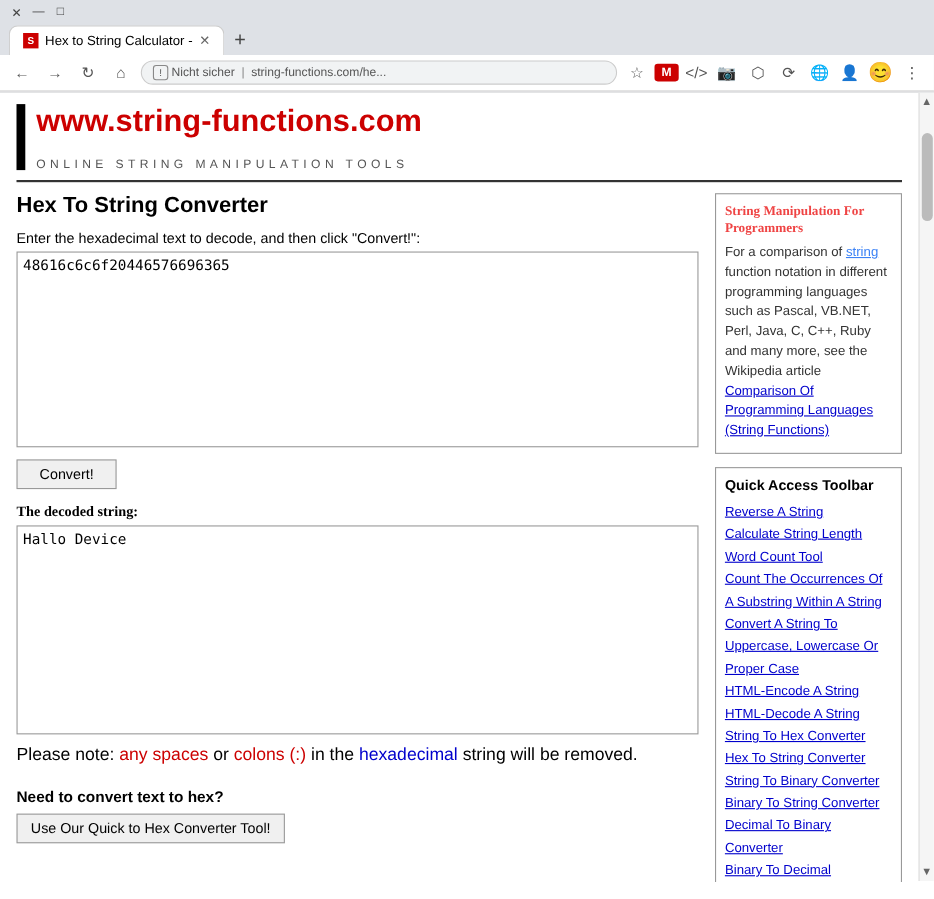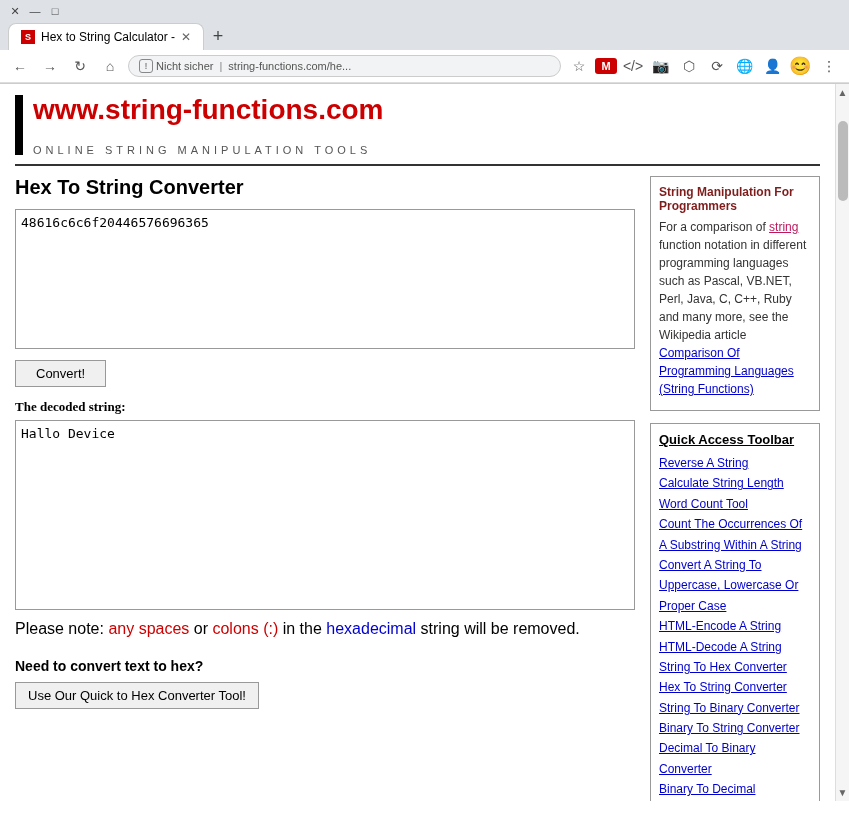--- a/index.html
+++ b/index.html
@@ -234,21 +234,21 @@
       margin-bottom: 10px;
       color: #000;
     }
     .tool-label {
       font-size: 13px;
       margin-bottom: 5px;
       color: #000;
     }
     .hex-input {
       width: 100%;
-      height: 140px;
+      height: 178px;
       border: 1px solid #999;
       font-family: monospace;
       font-size: 13px;
       padding: 5px;
       resize: none;
       color: #000;
     }
     .convert-btn {
       margin-top: 8px;
       padding: 5px 20px;
@@ -305,40 +305,40 @@
     .sidebar-box {
       border: 1px solid #999;
       padding: 8px;
       margin-bottom: 12px;
       font-size: 12px;
     }
     .sidebar-box-title {
       font-weight: bold;
       font-size: 12px;
       margin-bottom: 5px;
-      color: #7f1d1d;
+      color: #ef4444;
+      font-family: Liberation Serif, serif;
     }
     .sidebar-box p {
       color: #333;
       line-height: 1.5;
       margin-bottom: 4px;
     }
     .sidebar-link {
       color: #0000cc;
       text-decoration: underline;
       cursor: pointer;
       display: block;
       line-height: 1.7;
     }
     .quick-access-title {
       font-weight: bold;
       font-size: 13px;
       margin-bottom: 6px;
       color: #000;
-      text-decoration: underline;
     }
   </style>
 </head>
 <body>
 
 <div class="browser-chrome">
 
   <div class="title-bar">
     <div class="title-bar-controls">
       <div class="title-bar-btn">✕</div>
@@ -393,20 +393,21 @@
         <div class="logo-title">www.string-functions.com</div>
         <div class="logo-subtitle">ONLINE STRING MANIPULATION TOOLS</div>
       </div>
     </div>
 
     <div class="main-layout">
 
       <div class="main-column">
         <div class="tool-title">Hex To String Converter</div>
 
+        <div class="tool-label">Enter the hexadecimal text to decode, and then click "Convert!":</div>
         <textarea class="hex-input" style="">48616c6c6f20446576696365</textarea>
 
         <button class="convert-btn">Convert!</button>
 
         <div class="decoded-label">The decoded string:</div>
         <div class="decoded-output">
           <span>Hallo Device</span>
         </div>
 
         <p class="note-text">
@@ -417,21 +418,21 @@
           <div class="need-convert-title">Need to convert text to hex?</div>
           <a class="tool-link-btn">Use Our Quick to Hex Converter Tool!</a>
         </div>
       </div>
 
       <div class="sidebar">
 
         <div class="sidebar-box">
           <div class="sidebar-box-title">String Manipulation For Programmers</div>
           <p>
-            For a comparison of <a style="color:#be185d;text-decoration:underline;cursor:pointer;">string</a> function notation in different programming languages such as Pascal, VB.NET, Perl, Java, C, C++, Ruby and many more, see the Wikipedia article <a style="color:#0000cc;text-decoration:underline;cursor:pointer;">Comparison Of Programming Languages (String Functions)</a>
+            For a comparison of <a style="color:#3b82f6;text-decoration:underline;cursor:pointer;">string</a> function notation in different programming languages such as Pascal, VB.NET, Perl, Java, C, C++, Ruby and many more, see the Wikipedia article <a style="color:#0000cc;text-decoration:underline;cursor:pointer;">Comparison Of Programming Languages (String Functions)</a>
           </p>
         </div>
 
         <div class="sidebar-box">
           <div class="quick-access-title">Quick Access Toolbar</div>
           <div id="quick-links">
               <a class="sidebar-link" href="#">Reverse A String</a>
               <a class="sidebar-link" href="#">Calculate String Length</a>
               <a class="sidebar-link" href="#">Word Count Tool</a>
               <a class="sidebar-link" href="#">Count The Occurrences Of A Substring Within A String</a>

